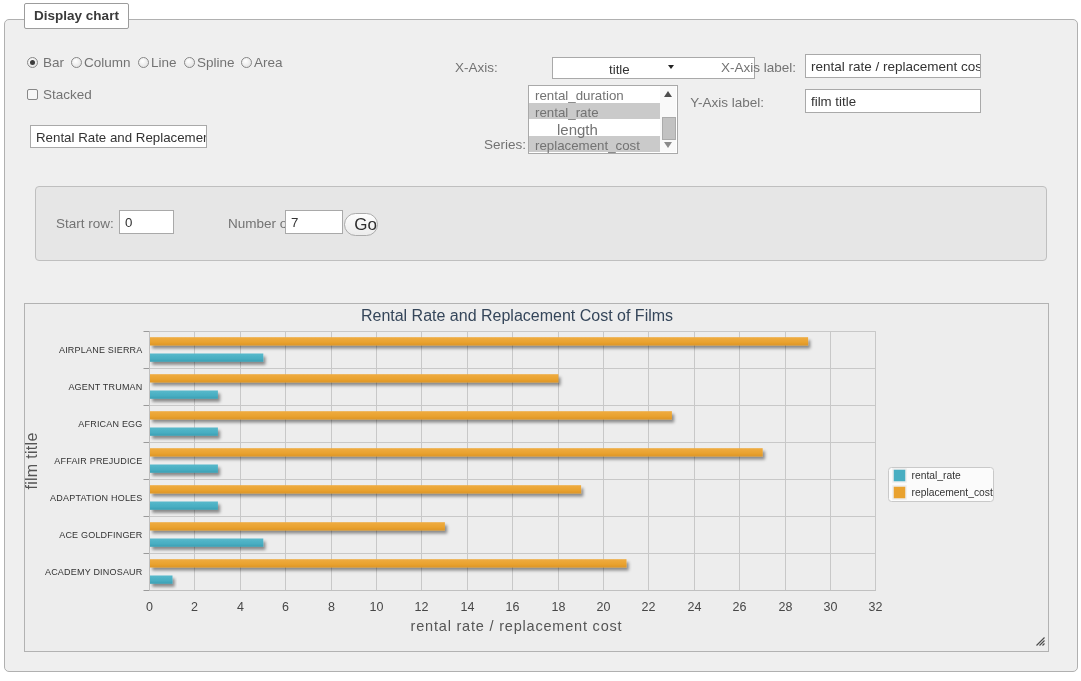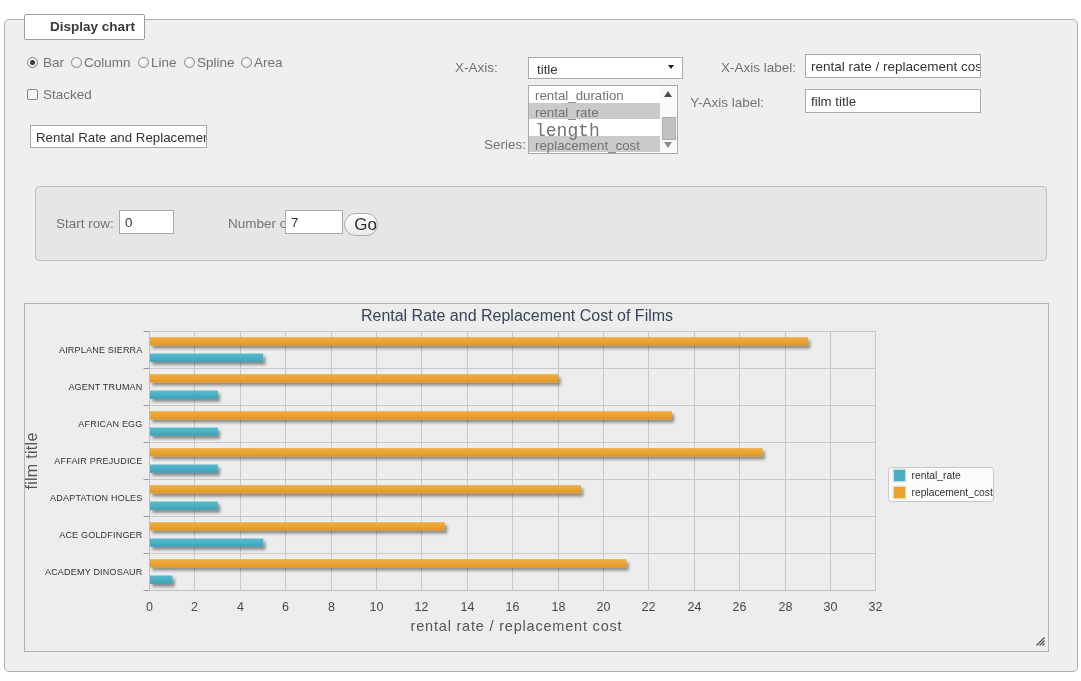--- a/index.html
+++ b/index.html
@@ -1,20 +1,20 @@
 <!DOCTYPE html>
 <html><head>
 <meta charset="utf-8">
 <style>
 html,body{margin:0;padding:0;background:#fff;}
 body{font-family:"Liberation Sans",sans-serif;color:#333;}
 #stage{position:relative;width:1081px;height:681px;overflow:hidden;}
 .abs{position:absolute;}
 .fieldset{left:4px;top:19px;width:1072px;height:651px;background:#efefef;border:1px solid #b0b0b0;border-radius:5px;}
-.legendbox{left:24px;top:14px;width:103px;height:24px;background:#fff;border:1px solid #9c9c9c;border-radius:2px;font-size:13.5px;font-weight:bold;color:#3a3a3a;line-height:24px;text-align:center;padding-left:16px;}
+.legendbox{left:24px;top:3px;width:103px;height:24px;background:#fff;border:1px solid #9c9c9c;border-radius:2px;font-size:13.5px;font-weight:bold;color:#3a3a3a;line-height:24px;text-align:center;}
 .radio{width:9px;height:9px;border:1px solid #878787;border-radius:50%;background:radial-gradient(circle at 40% 35%,#ffffff,#dcdcdc);}
 .radio.on::after{content:"";position:absolute;left:2px;top:2px;width:5px;height:5px;border-radius:50%;background:#3c3c3c;}
 .checkbox{width:9px;height:9px;border:1px solid #878787;border-radius:2px;background:#f6f6f6;}
 .lbl{font-size:13.5px;color:#737373;white-space:nowrap;}
 .input{background:#fff;border:1px solid #a9a9a9;font-size:13.3px;color:#333;white-space:nowrap;overflow:hidden;}
 .input span{display:block;padding:4px 0 0 5px;}
 .panel{left:35px;top:186px;width:1010px;height:73px;background:#e6e6e6;border:1px solid #bfbfbf;border-radius:4px;}
 .gobtn{left:344px;top:213px;width:32px;height:21px;border:1px solid #ababab;border-radius:12px;background:linear-gradient(#fdfdfd,#ececec);font-size:17px;color:#2d2d2d;text-align:right;line-height:21px;}
 .chartbox{left:24px;top:303px;width:1023px;height:347px;background:#ededed;border:1px solid #b2b2b2;}
 .arrow-down{width:0;height:0;border-left:3.5px solid transparent;border-right:3.5px solid transparent;border-top:4.5px solid #222;}
@@ -37,31 +37,31 @@
   <div class="abs lbl" style="left:254px;top:55px;">Area</div>
 
   <div class="abs checkbox" style="left:27px;top:88.5px;"></div>
   <div class="abs lbl" style="left:43px;top:87px;">Stacked</div>
 
   <div class="abs input" style="left:30px;top:125px;width:175px;height:21px;">
       <span>Rental Rate and Replacement Cost of Films</span>
     </div>
 
   <div class="abs lbl" style="left:455px;top:60px;width:71px;">X-Axis:</div>
-  <div class="abs input" style="left:528px;top:57px;width:153px;height:20px;">
+  <div class="abs input" style="left:552px;top:57px;width:153px;height:20px;padding-left:48px;">
       <span style="padding-left:8px;font-size:13.3px;">title</span>
     </div>
   <div class="abs arrow-down" style="left:668px;top:65px;"></div>
 
   <div class="abs input" style="left:528px;top:85px;width:148px;height:67px;"></div>
   <div class="abs" style="left:529px;top:102.5px;width:131px;height:16.5px;background:#cacaca;"></div>
   <div class="abs" style="left:529px;top:135.5px;width:131px;height:16.5px;background:#cacaca;"></div>
   <div class="abs lbl" style="left:535px;top:88px;font-size:13.3px;">rental_duration</div>
   <div class="abs lbl" style="left:535px;top:104.5px;font-size:13.3px;">rental_rate</div>
-  <div class="abs lbl" style="left:535px;top:121px;font-size:18px;font-family:Liberation Mono, monospace;">length</div>
+  <div class="abs lbl" style="left:557px;top:121px;font-size:15px;">length</div>
   <div class="abs lbl" style="left:535px;top:137.5px;font-size:13.3px;">replacement_cost</div>
 
   <div class="abs" style="left:660px;top:86px;width:16px;height:66px;background:#f9f9f9;"></div>
   <div class="abs" style="left:664px;top:91px;width:0;height:0;border-left:4px solid transparent;border-right:4px solid transparent;border-bottom:6px solid #4f4f4f;"></div>
   <div class="abs" style="left:664px;top:142px;width:0;height:0;border-left:4px solid transparent;border-right:4px solid transparent;border-top:6px solid #8a8a8a;"></div>
   <div class="abs" style="left:662px;top:117px;width:12px;height:21px;background:#c2c2c2;border:1px solid #ababab;"></div>
   <div class="abs lbl" style="left:455px;top:137px;width:71px;text-align:right;">Series:</div>
 
   <div class="abs lbl" style="left:716px;top:60px;width:80px;text-align:right;">X-Axis label:</div>
   <div class="abs input" style="left:805px;top:54px;width:174px;height:22px;font-size:13.5px;">

